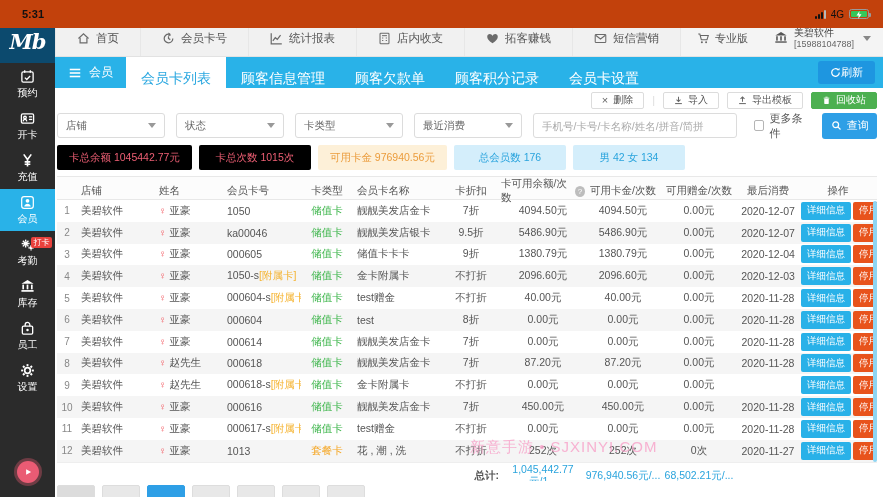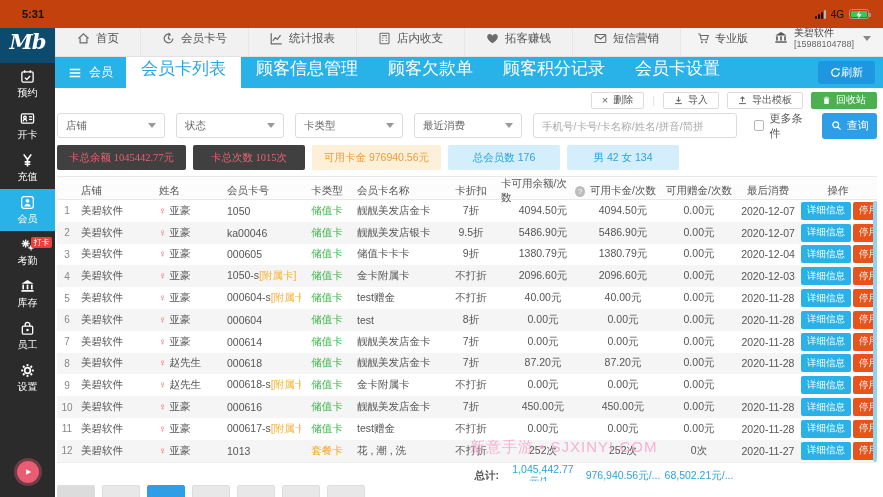--- a/index.html
+++ b/index.html
@@ -52,21 +52,21 @@
   .tn-acct .icn svg { width:14px; height:14px; color:#555; }
   .acct-lines { display:flex; flex-direction:column; line-height:1.15; }
   .acct-name { font-size:10px; color:#444; }
   .acct-id { font-size:9px; color:#666; }
   .caret { width:0; height:0; border-left:4px solid transparent; border-right:4px solid transparent; border-top:5px solid #888; margin-left:3px; }
 
   .bluebar { height:31px; background:#29b2e8; display:flex; align-items:stretch; }
   .module { display:flex; align-items:center; gap:7px; color:#fff; font-size:12px; padding:0 13px; cursor:pointer; }
   .module .icn svg { width:14px; height:14px; }
   .tabs { display:flex; }
-  .tab { display:flex; align-items:flex-start; padding:0 15px; color:#fff; font-size:17px; cursor:pointer; }
+  .tab { display:flex; align-items:flex-end; padding:0 15px; color:#fff; font-size:14px; cursor:pointer; }
   .tab.active { background:#fff; color:#29a7e0; }
   .refresh-btn { margin:4px 8px 4px auto; border:none; background:#1e96e0; color:#fff; font-size:11px;
     border-radius:3px; padding:0 12px; display:flex; align-items:center; gap:0; cursor:pointer; }
   .refresh-btn svg { width:11px; height:11px; }
 
   .content { position:relative; background:#fff; height:409px; padding:0 6px 0 2px; }
 
   .toolbar { display:flex; justify-content:flex-end; align-items:center; gap:8px; padding-top:3px; height:21px; }
   .tb-btn { display:flex; align-items:center; gap:5px; background:#fff; border:1px solid #dcdcdc; border-radius:2px;
     height:17px; padding:0 10px; font-size:10px; color:#555; cursor:pointer; }
@@ -82,21 +82,21 @@
     padding:0 8px; color:#444; font-family:inherit; }
   .search-input::placeholder { color:#aaa; }
   .more { display:flex; align-items:center; gap:5px; font-size:11px; color:#555; margin-left:6px; cursor:pointer; }
   .cbx { width:11px; height:11px; border:1px solid #b5b5b5; border-radius:2px; background:#fff; }
   .query-btn { margin-left:auto; width:57px; height:26px; border:none; border-radius:3px; background:#2e9fe6;
     color:#fff; font-size:11px; display:flex; align-items:center; justify-content:center; gap:5px; cursor:pointer; }
   .query-btn svg { width:11px; height:11px; }
 
   .stats { display:flex; gap:7px; margin-top:6px; height:25px; }
   .pill { min-width:112px; padding:0 12px; border-radius:2px; display:flex; align-items:center; justify-content:center; font-size:10.5px; }
-  .pill.pink { background:#404040; color:#ee5f74;font-family:Liberation Serif, serif; }
+  .pill.pink { background:#000000; color:#ee5f74; }
   .pill.orange { background:#fdf0d8; color:#eb9c3c; }
   .pill.blue { background:#d4eefb; color:#2aa4dd; }
 
   .tablewrap { position:relative; margin-top:6px; height:305px; overflow:hidden; }
   .thead, .trow, .tsum { display:grid; grid-template-columns:20px 78px 68px 78px 52px 88px 60px 84px 76px 76px 62px 78px; align-items:center; }
   .thead { height:24px; border-top:1px solid #e8e8e8; border-bottom:1px solid #e8e8e8; background:#fcfcfc;
     font-size:10.5px; color:#555; }
   .thead > div { display:flex; align-items:center; }
   .thead .hc-1,.thead .hc-2,.thead .hc-3,.thead .hc-5 { justify-content:flex-start; padding-left:4px; }
   .thead .hc-4,.thead .hc-6,.thead .hc-7,.thead .hc-8,.thead .hc-9,.thead .hc-10,.thead .hc-11 { justify-content:center; }

